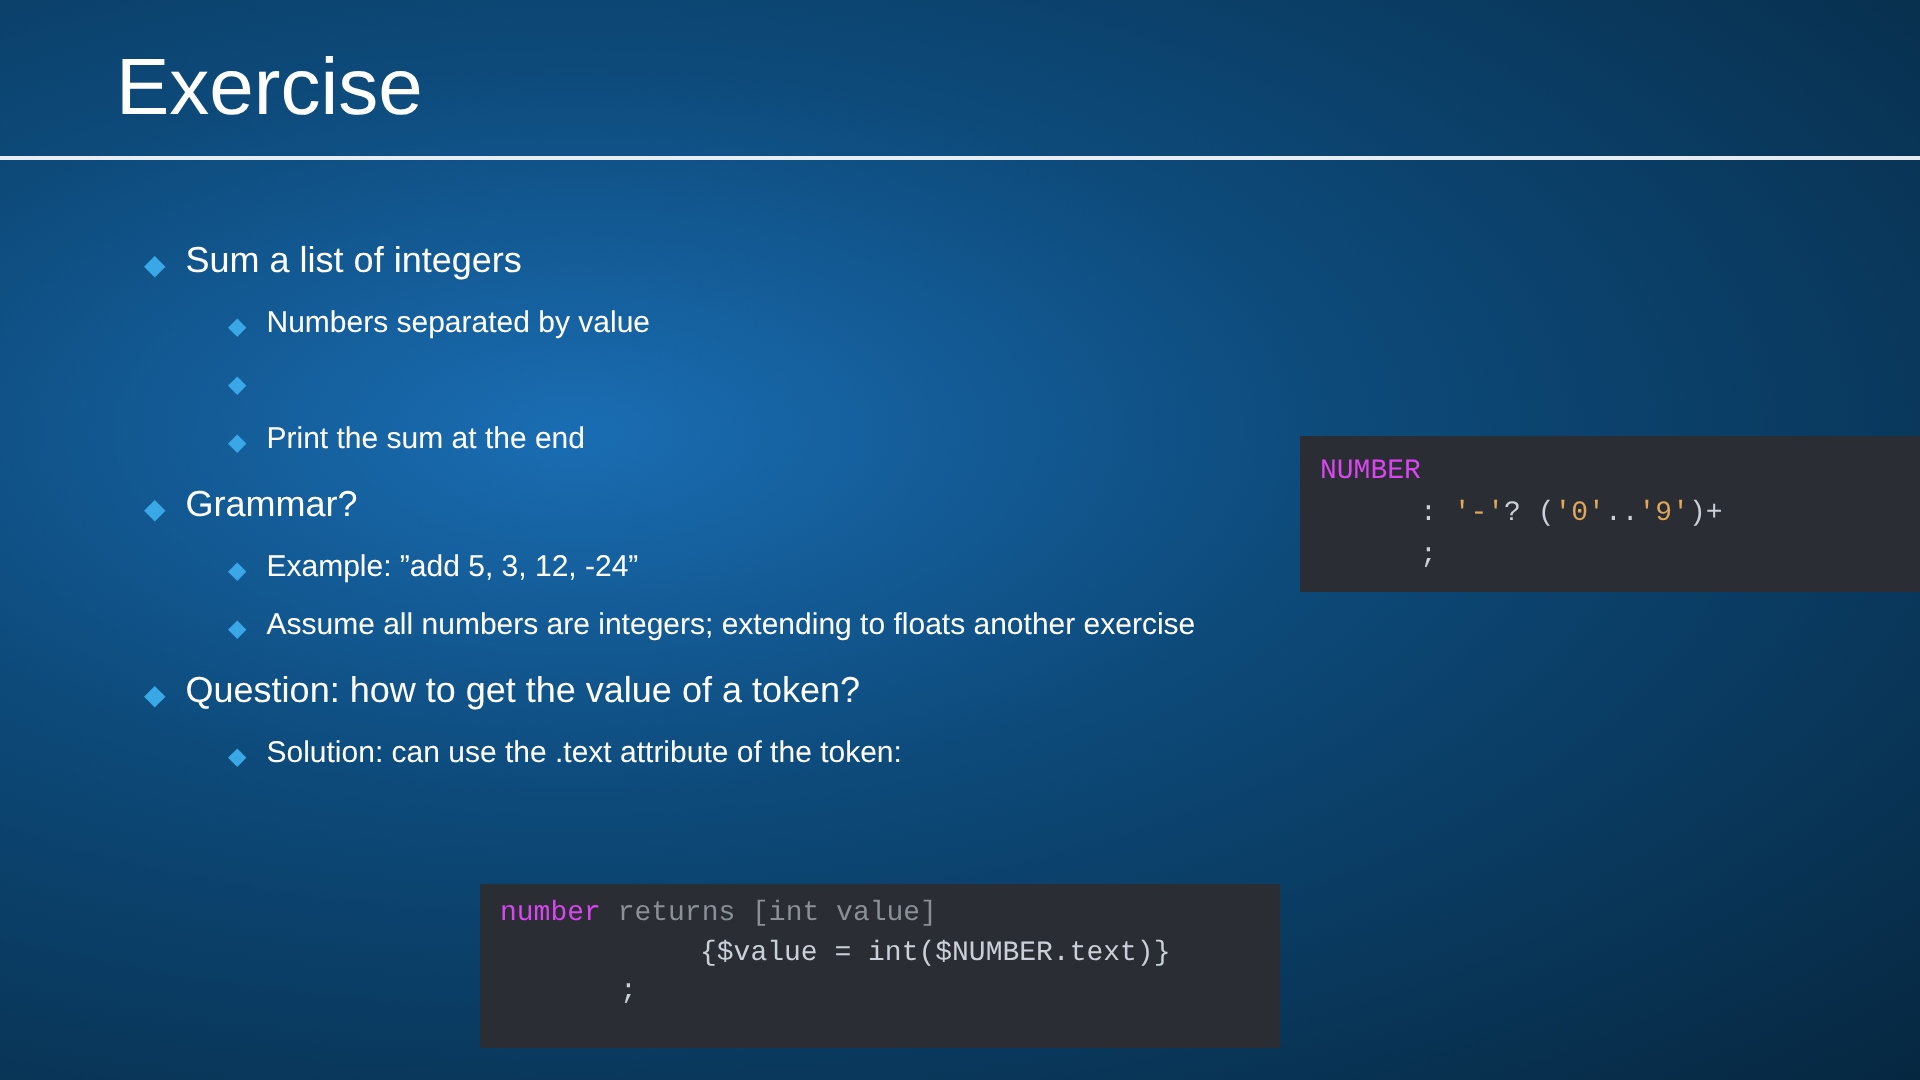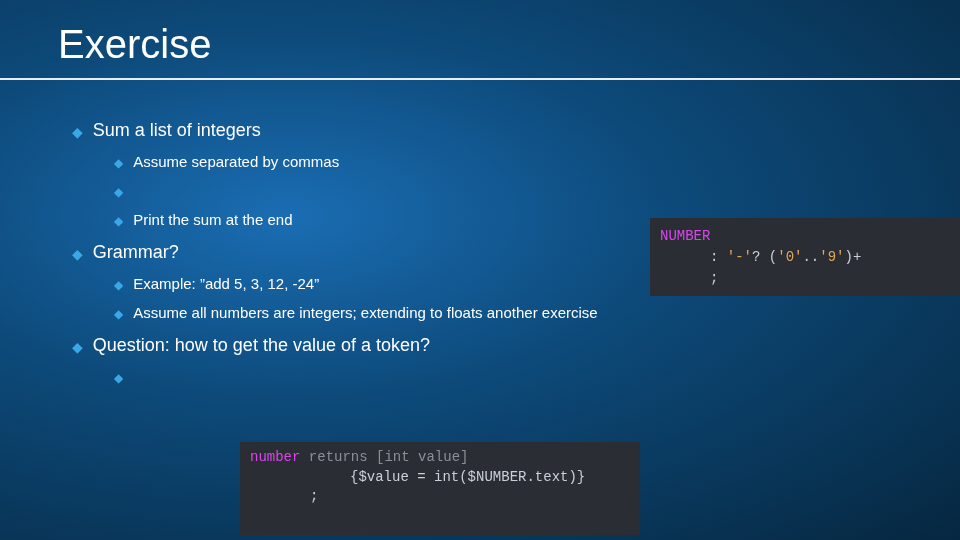--- a/index.html
+++ b/index.html
@@ -59,21 +59,21 @@
     font-size: 14px;
     padding: 8px 10px;
     color: #c9d0d9;
     line-height: 1.5;
   }
   .codebox2 {
     position: absolute;
     left: 240px;
     top: 442px;
     width: 400px;
-    height: 93px;
+    height: 82px;
     background: #2a2d33;
     font-family: "Courier New", Courier, monospace;
     font-size: 14px;
     padding: 6px 10px;
     color: #c9d0d9;
     line-height: 1.4;
   }
   .kw { color: #d946ef; }
   .str { color: #e0a85a; }
   .dim { color: #8a8f98; }
@@ -88,21 +88,21 @@
 <div class="underline"></div>
 
 <div class="content">
 
   <div class="bullet-row lvl1">
     <span class="dia">◆</span>
     <span>Sum a list of integers</span>
   </div>
   <div class="bullet-row lvl2">
     <span class="dia">◆</span>
-    <span>Assume separated by commas</span>
+    <span>Numbers separated by value</span>
   </div>
   <div class="bullet-row lvl2">
     <span class="dia">◆</span>
   </div>
   <div class="bullet-row lvl2">
     <span class="dia">◆</span>
     <span>Print the sum at the end</span>
   </div>
 
   <div class="bullet-row lvl1" style="margin-top:14px;">
@@ -117,20 +117,21 @@
     <span class="dia">◆</span>
     <span>Assume all numbers are integers; extending to floats another exercise</span>
   </div>
 
   <div class="bullet-row lvl1" style="margin-top:14px;">
     <span class="dia">◆</span>
     <span>Question: how to get the value of a token?</span>
   </div>
   <div class="bullet-row lvl2">
     <span class="dia">◆</span>
+    <span>Solution: can use the .text attribute of the token:</span>
   </div>
 
 </div>
 
 <div class="codebox1">
   <div><span class="kw">NUMBER</span></div>
   <div class="indent1">
     <span>: </span><span class="str">'-'</span><span>? (</span><span class="str">'0'</span><span>..</span><span class="str">'9'</span><span>)+</span>
   </div>
   <div class="indent1"><span>;</span></div>

